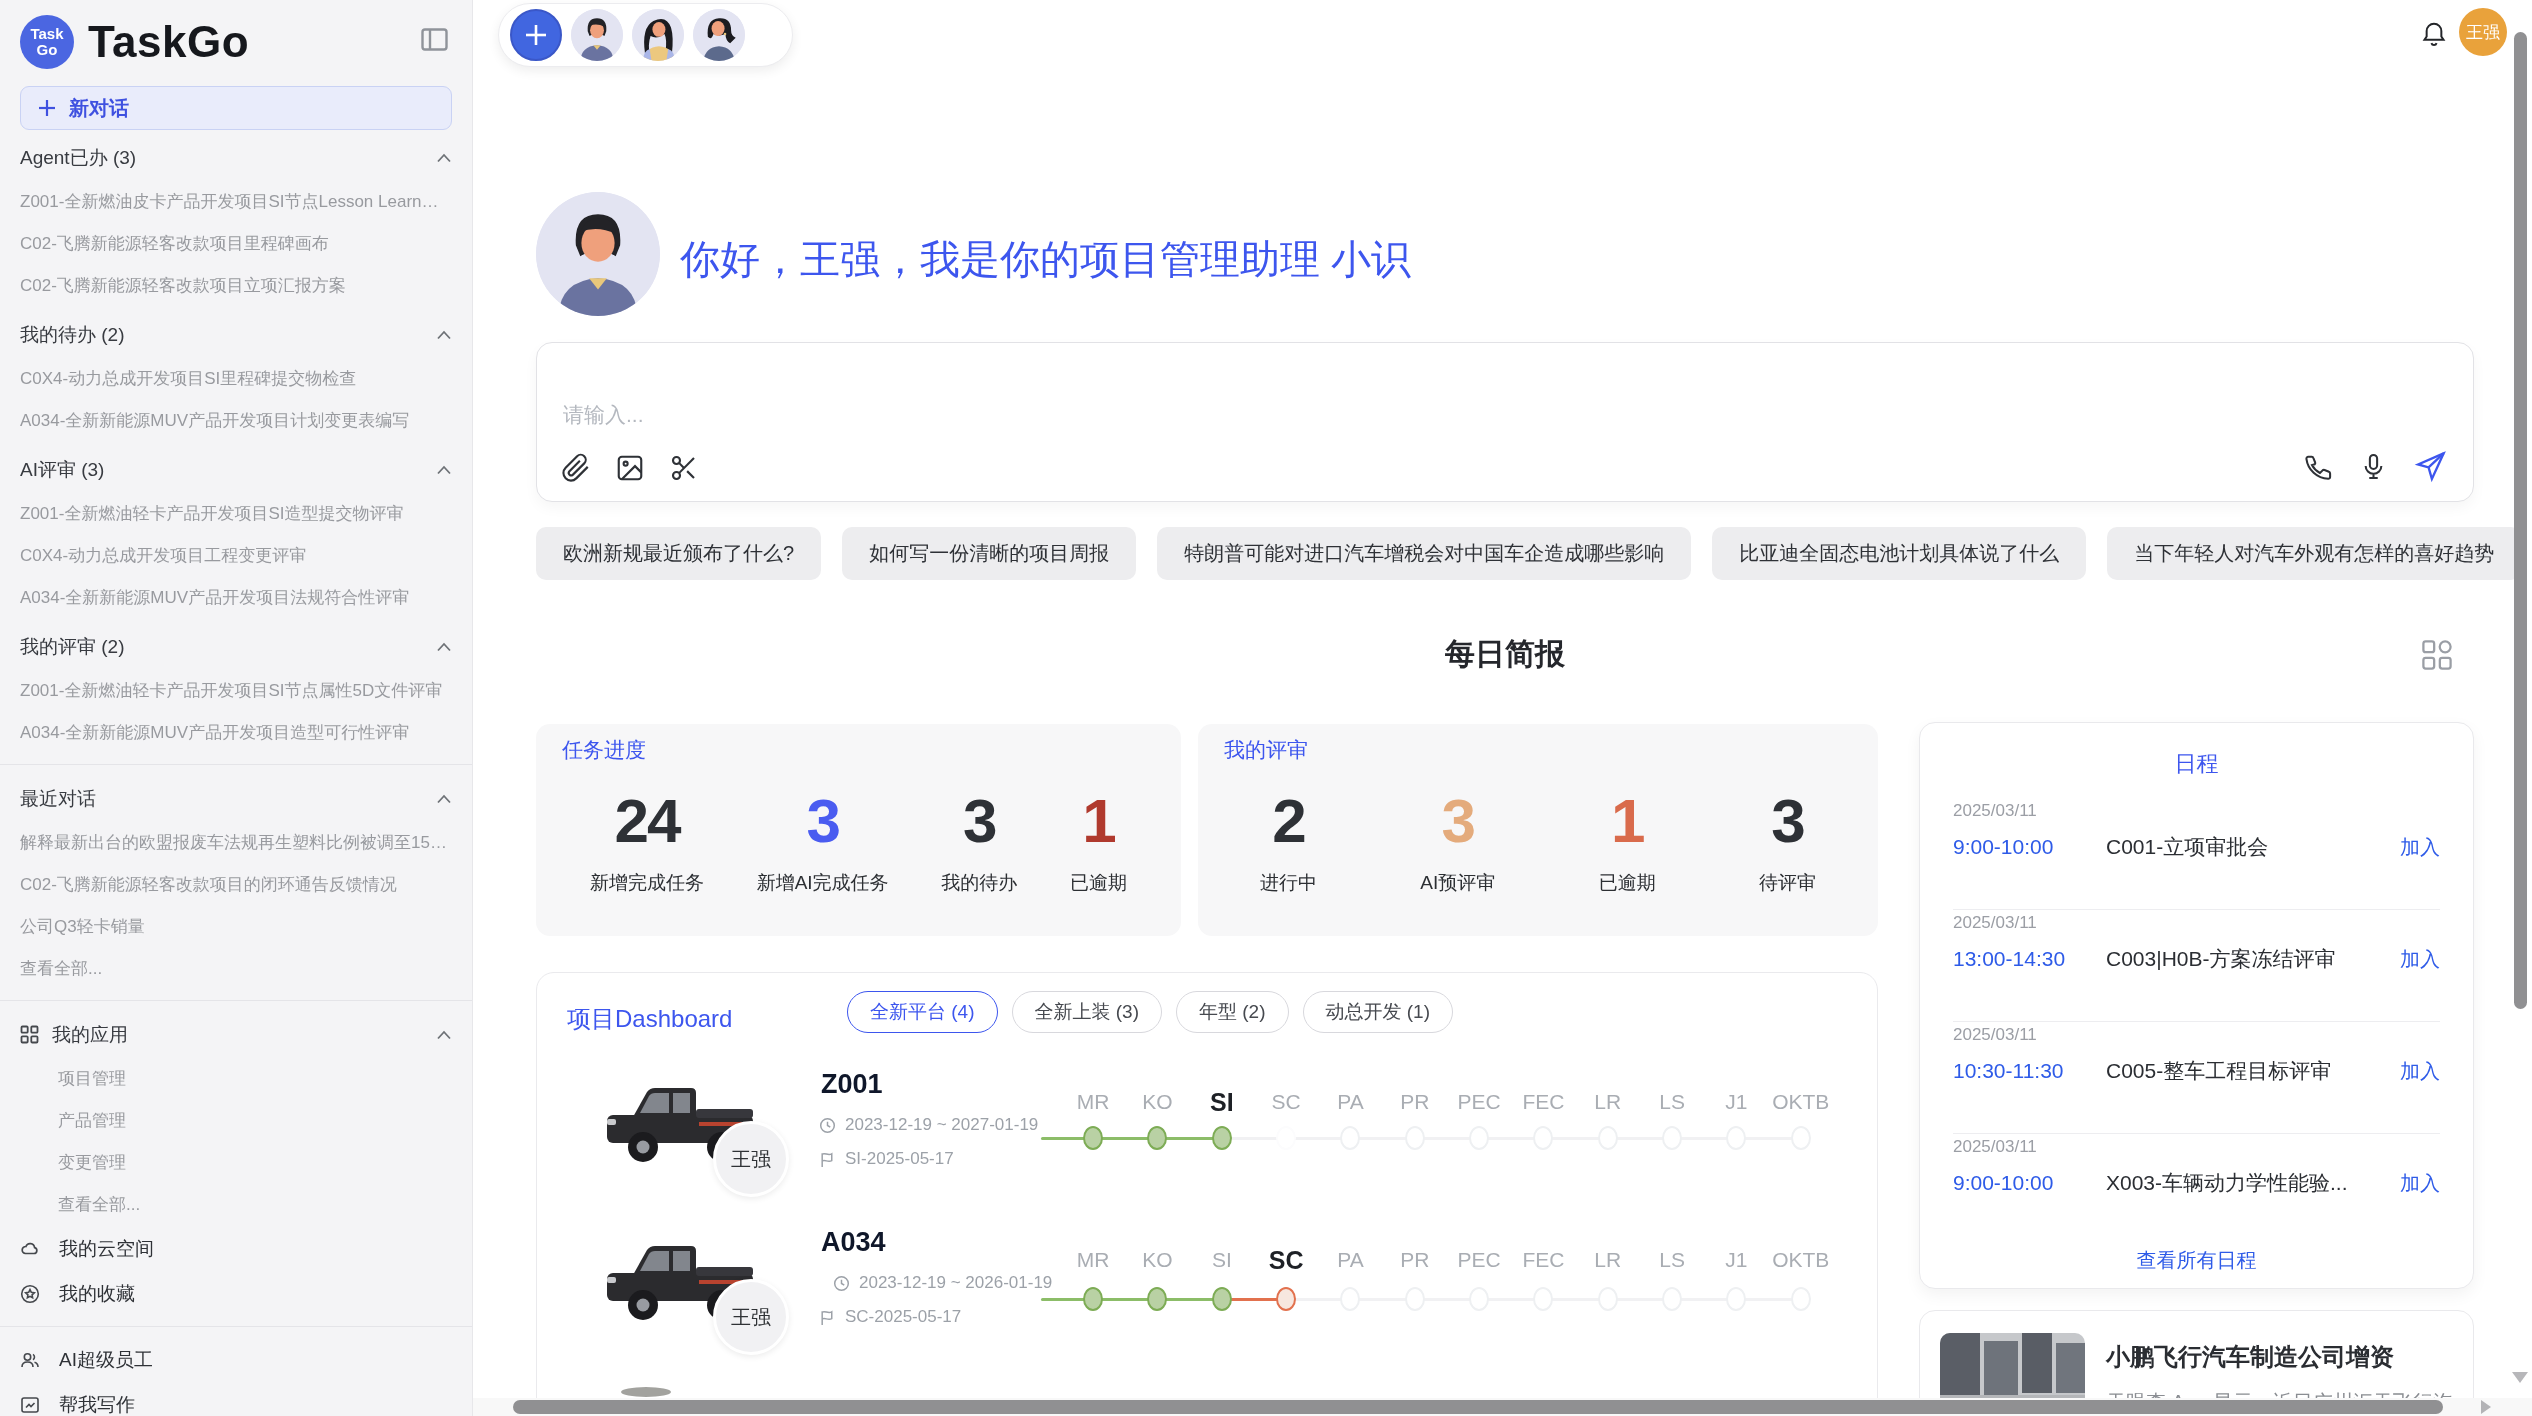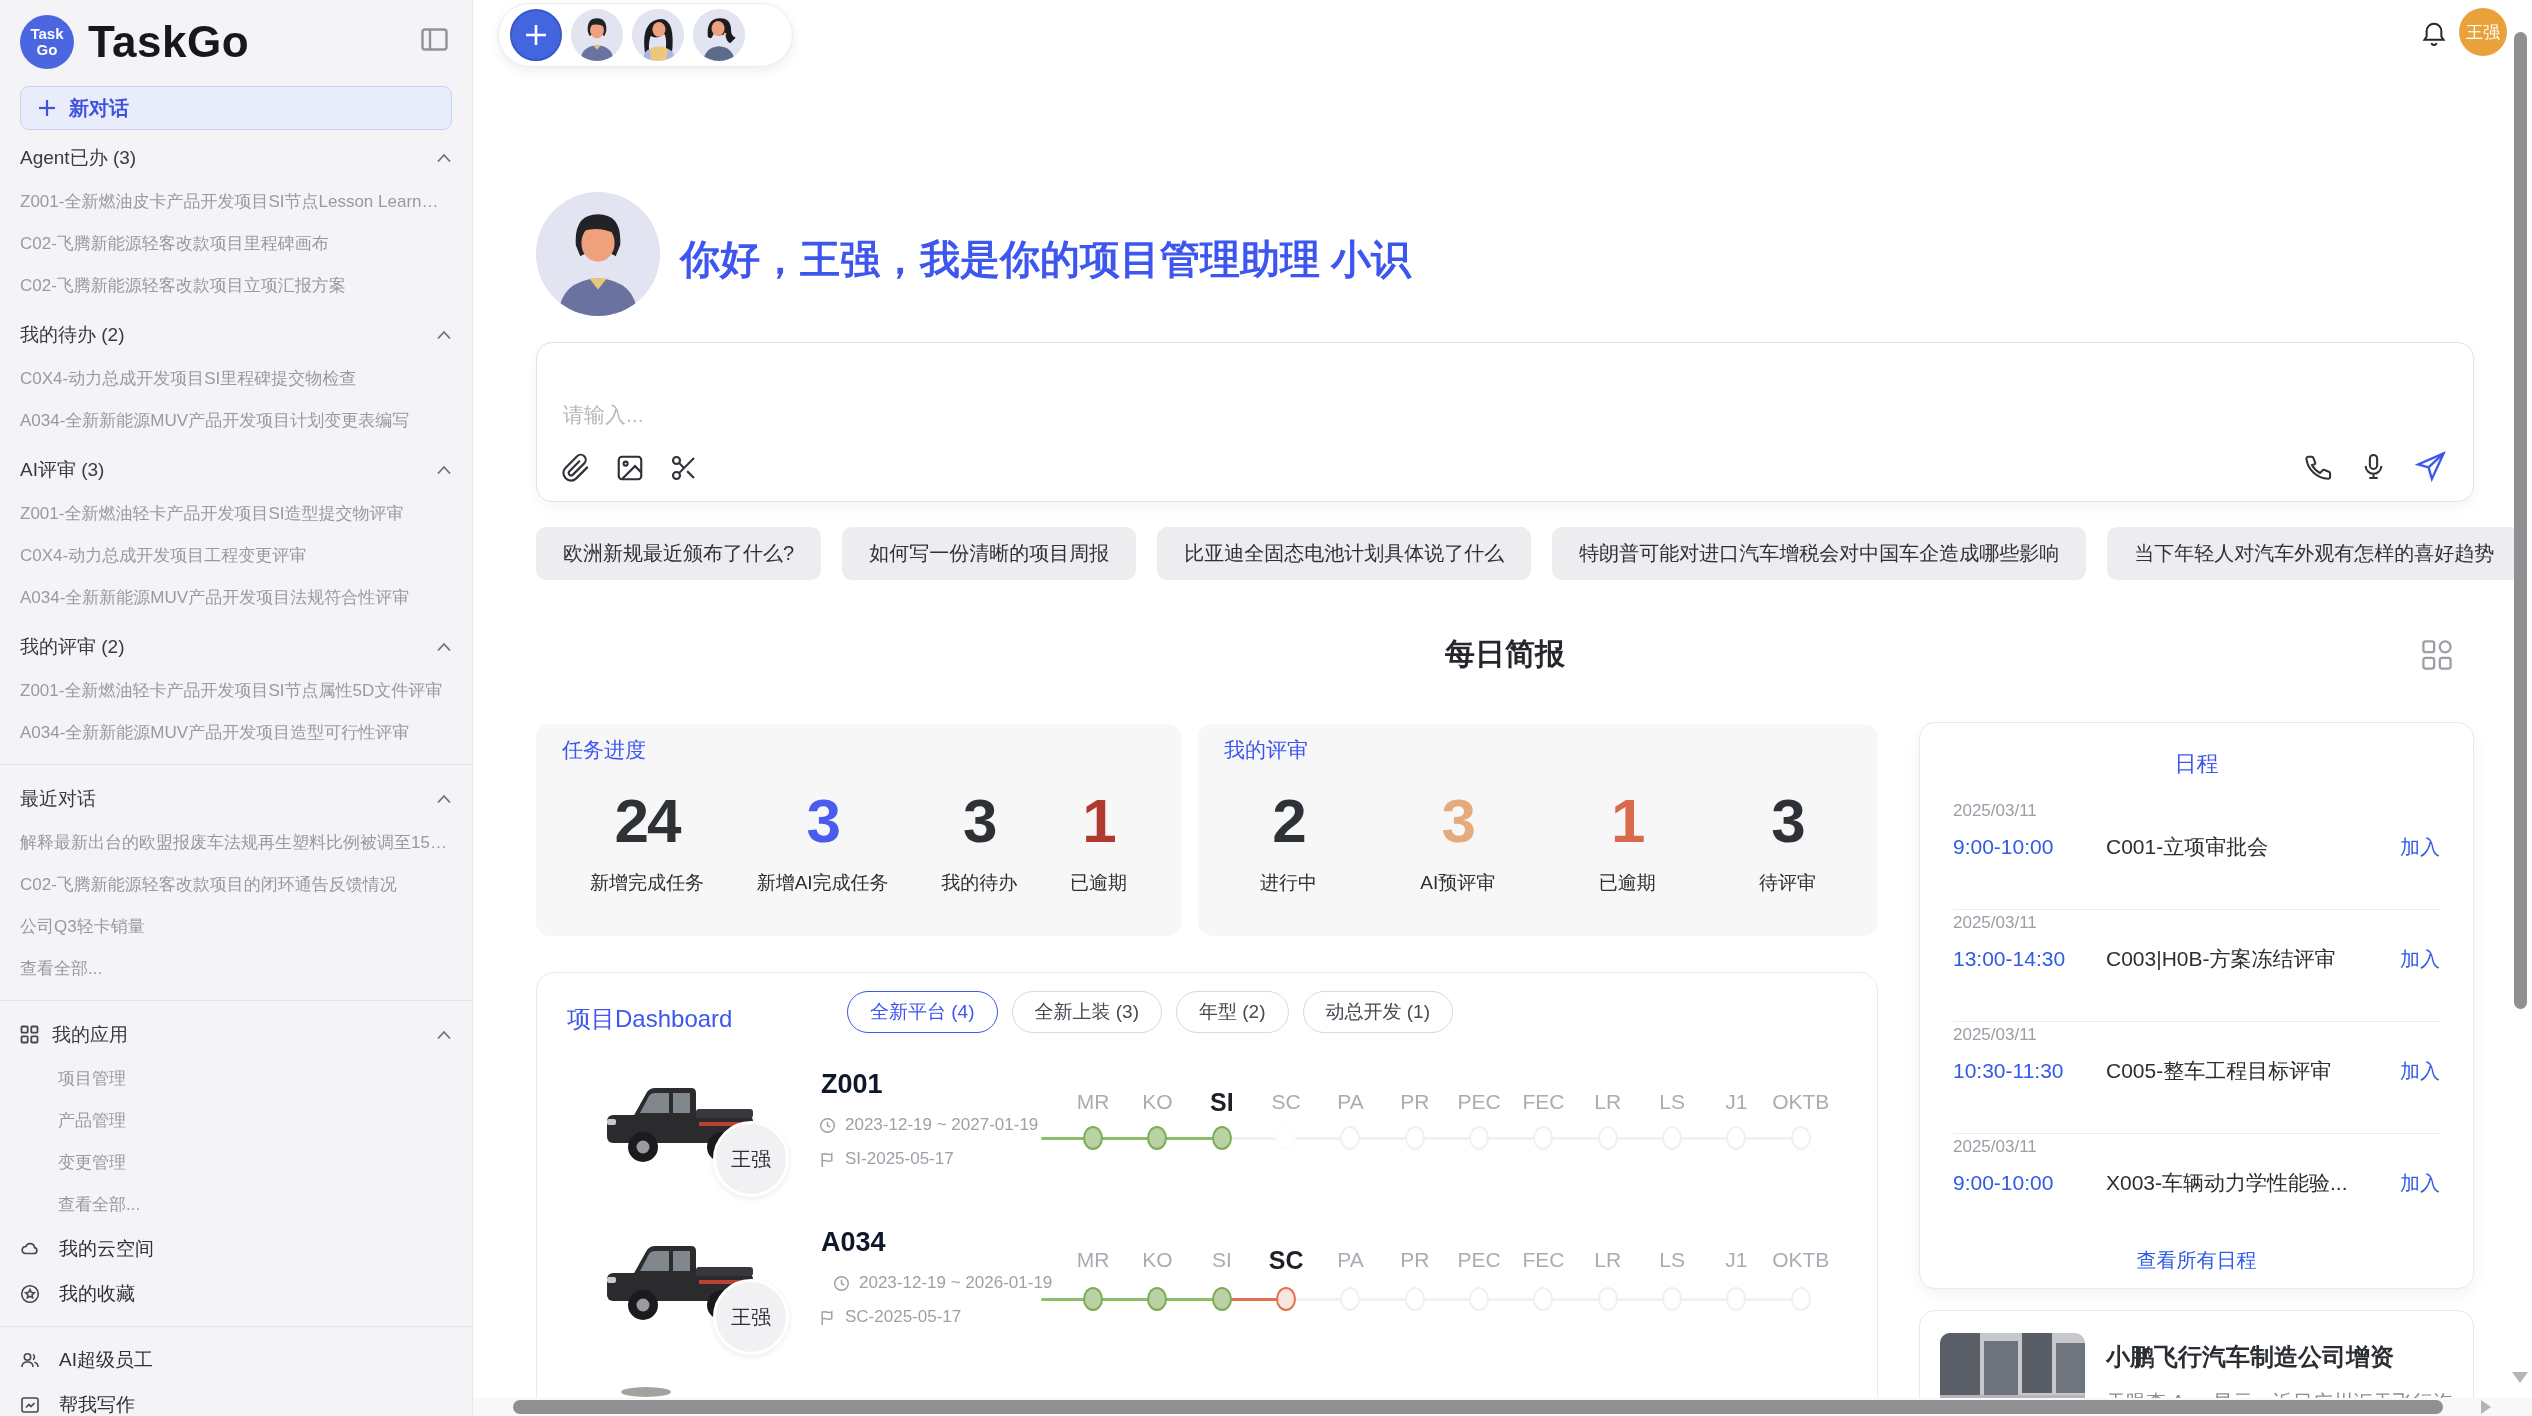--- a/index.html
+++ b/index.html
@@ -26,21 +26,21 @@
 
   
   .pill{position:absolute;left:498px;top:3px;width:295px;height:64px;border-radius:34px;background:#fff;border:1px solid #ececef;box-shadow:0 4px 12px rgba(0,0,0,.07);display:flex;align-items:center;gap:9px;padding:0 11px}
   .plus-btn{width:52px;height:52px;border-radius:50%;background:#4166e0;border:2px solid #3a57c8;display:flex;align-items:center;justify-content:center;cursor:pointer}
   .avatar-s{width:52px;height:52px;border-radius:50%;overflow:hidden;cursor:pointer;background:#e3e4f2}
   .bell{position:absolute;left:2420px;top:20px;color:#232529;cursor:pointer}
   .user-av{position:absolute;left:2459px;top:8px;width:48px;height:48px;border-radius:50%;background:#e9a23b;color:#fff;font-size:17px;display:flex;align-items:center;justify-content:center;cursor:pointer}
 
   
   .greet-av{position:absolute;left:536px;top:192px;width:124px;height:124px;border-radius:50%;overflow:hidden;background:#e3e4f2}
-  .greet-tx{position:absolute;left:680px;top:232px;font-size:40px;font-weight:700;color:#3d56ee}
+  .greet-tx{position:absolute;left:680px;top:232px;font-size:40px;font-weight:400;color:#3d56ee}
 
   
   .composer{position:absolute;left:536px;top:342px;width:1938px;height:160px;border:1px solid #e2e2e6;border-radius:16px;background:#fff;box-shadow:0 6px 14px rgba(0,0,0,.04)}
   .composer input{position:absolute;left:26px;top:60px;width:1500px;border:none;outline:none;font-size:21px;color:#2b2e33;background:transparent;font-family:inherit}
   .composer input::placeholder{color:#b4b8bf}
   .cicons-l{position:absolute;left:24px;bottom:18px;display:flex;gap:24px;color:#2e3136}
   .cicons-r{position:absolute;right:26px;bottom:18px;display:flex;gap:26px;align-items:center;color:#2e3136}
   .cicon{cursor:pointer}
   .send{color:#3d56ee}
 
@@ -366,22 +366,22 @@
             <path d="M21.5 2.5 L3 10.5 l7.6 2.2 2.4 8.3z"></path>
             <path d="M10.6 12.7 L21.5 2.5"></path>
           </svg>
         </span>
     </div>
   </div>
 
   <div class="sugg">
     <div class="chip">欧洲新规最近颁布了什么?</div>
     <div class="chip">如何写一份清晰的项目周报</div>
+    <div class="chip">特朗普可能对进口汽车增税会对中国车企造成哪些影响</div>
     <div class="chip">比亚迪全固态电池计划具体说了什么</div>
-    <div class="chip">特朗普可能对进口汽车增税会对中国车企造成哪些影响</div>
     <div class="chip">当下年轻人对汽车外观有怎样的喜好趋势</div>
   </div>
 
   <div class="brief-title">每日简报</div>
   <span class="brief-ic">
     <svg width="34" height="34" viewBox="0 0 30 30" fill="none" stroke="currentColor" stroke-width="2">
         <rect x="3" y="3" width="9.5" height="9.5" rx="2"></rect>
         <circle cx="22.2" cy="7.8" r="4.8"></circle>
         <rect x="3" y="17.5" width="9.5" height="9.5" rx="2"></rect>
         <rect x="17.5" y="17.5" width="9.5" height="9.5" rx="2"></rect>

